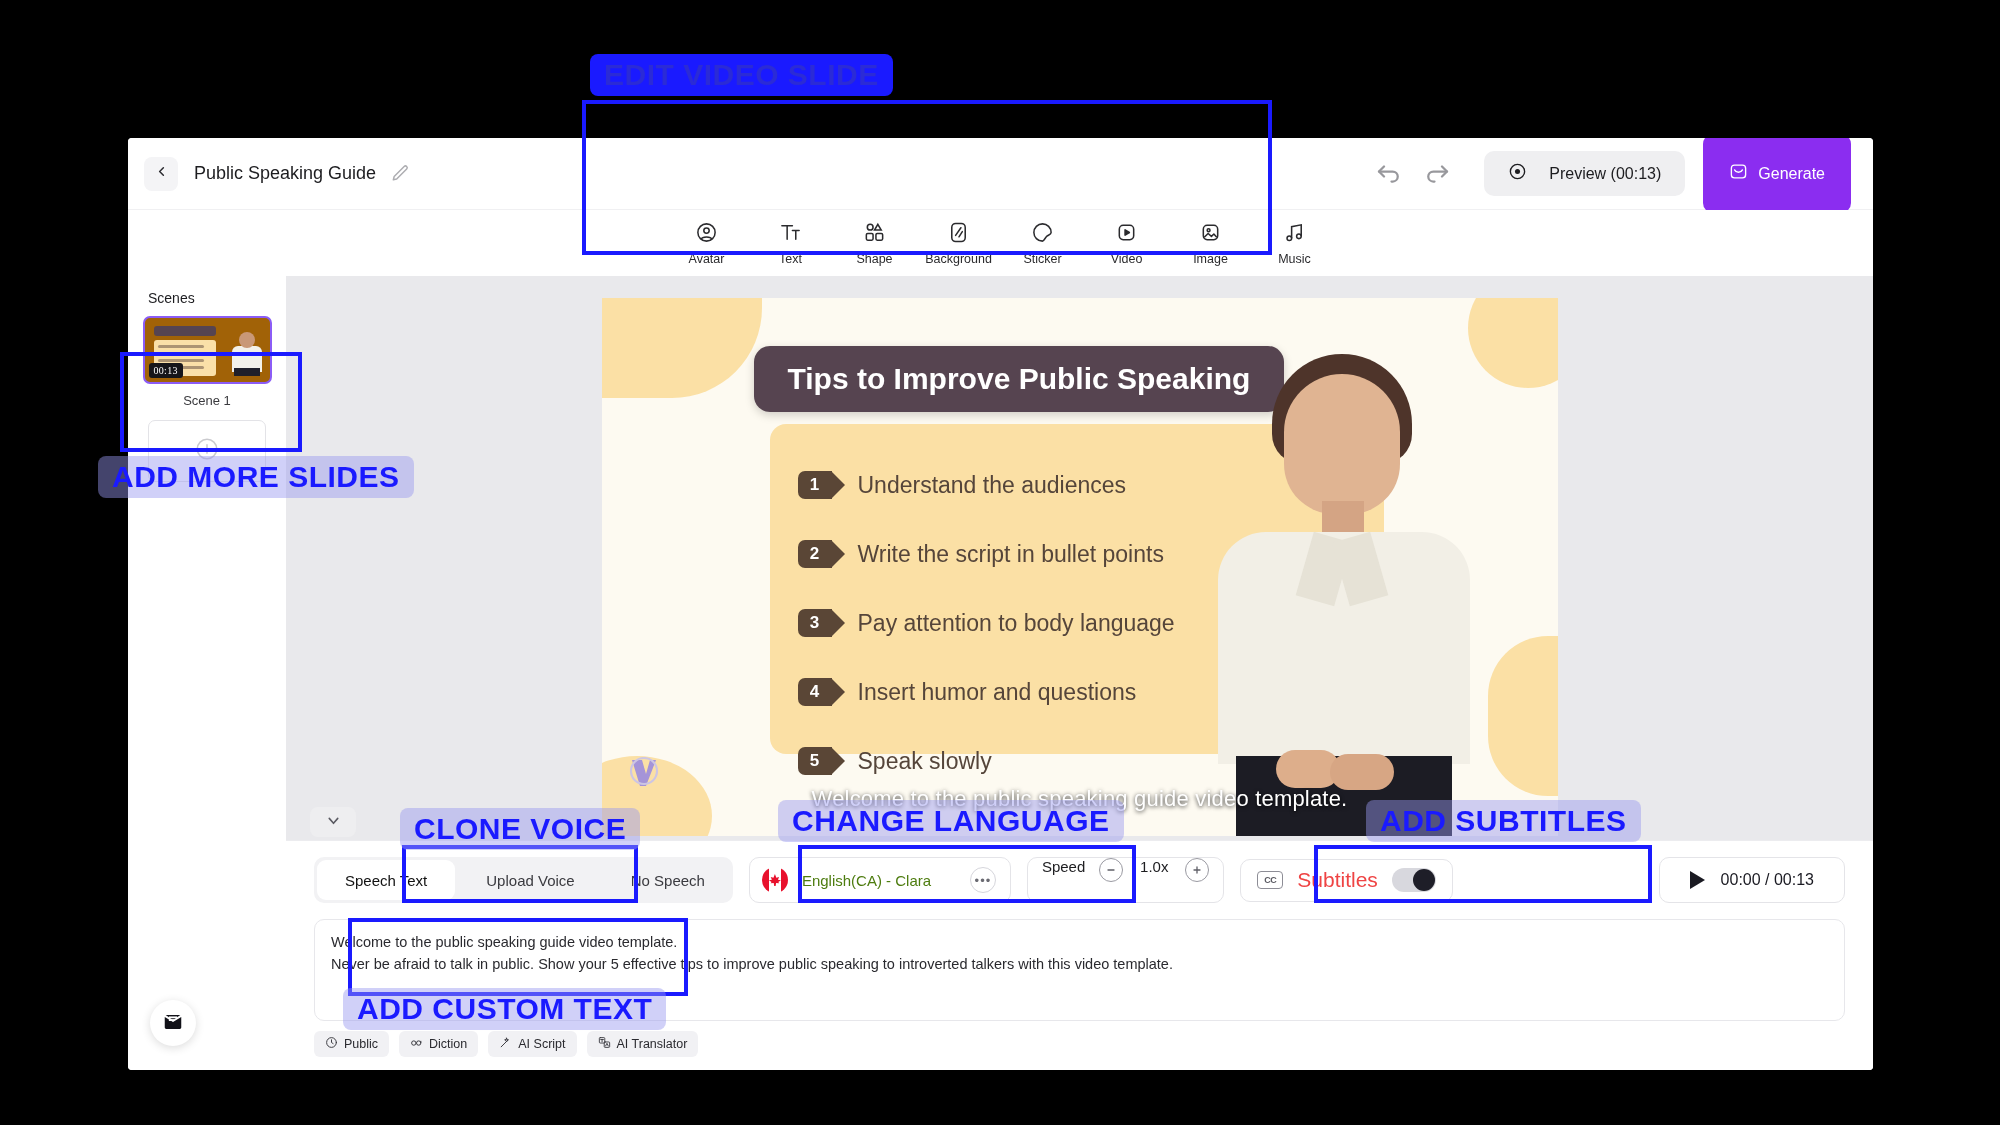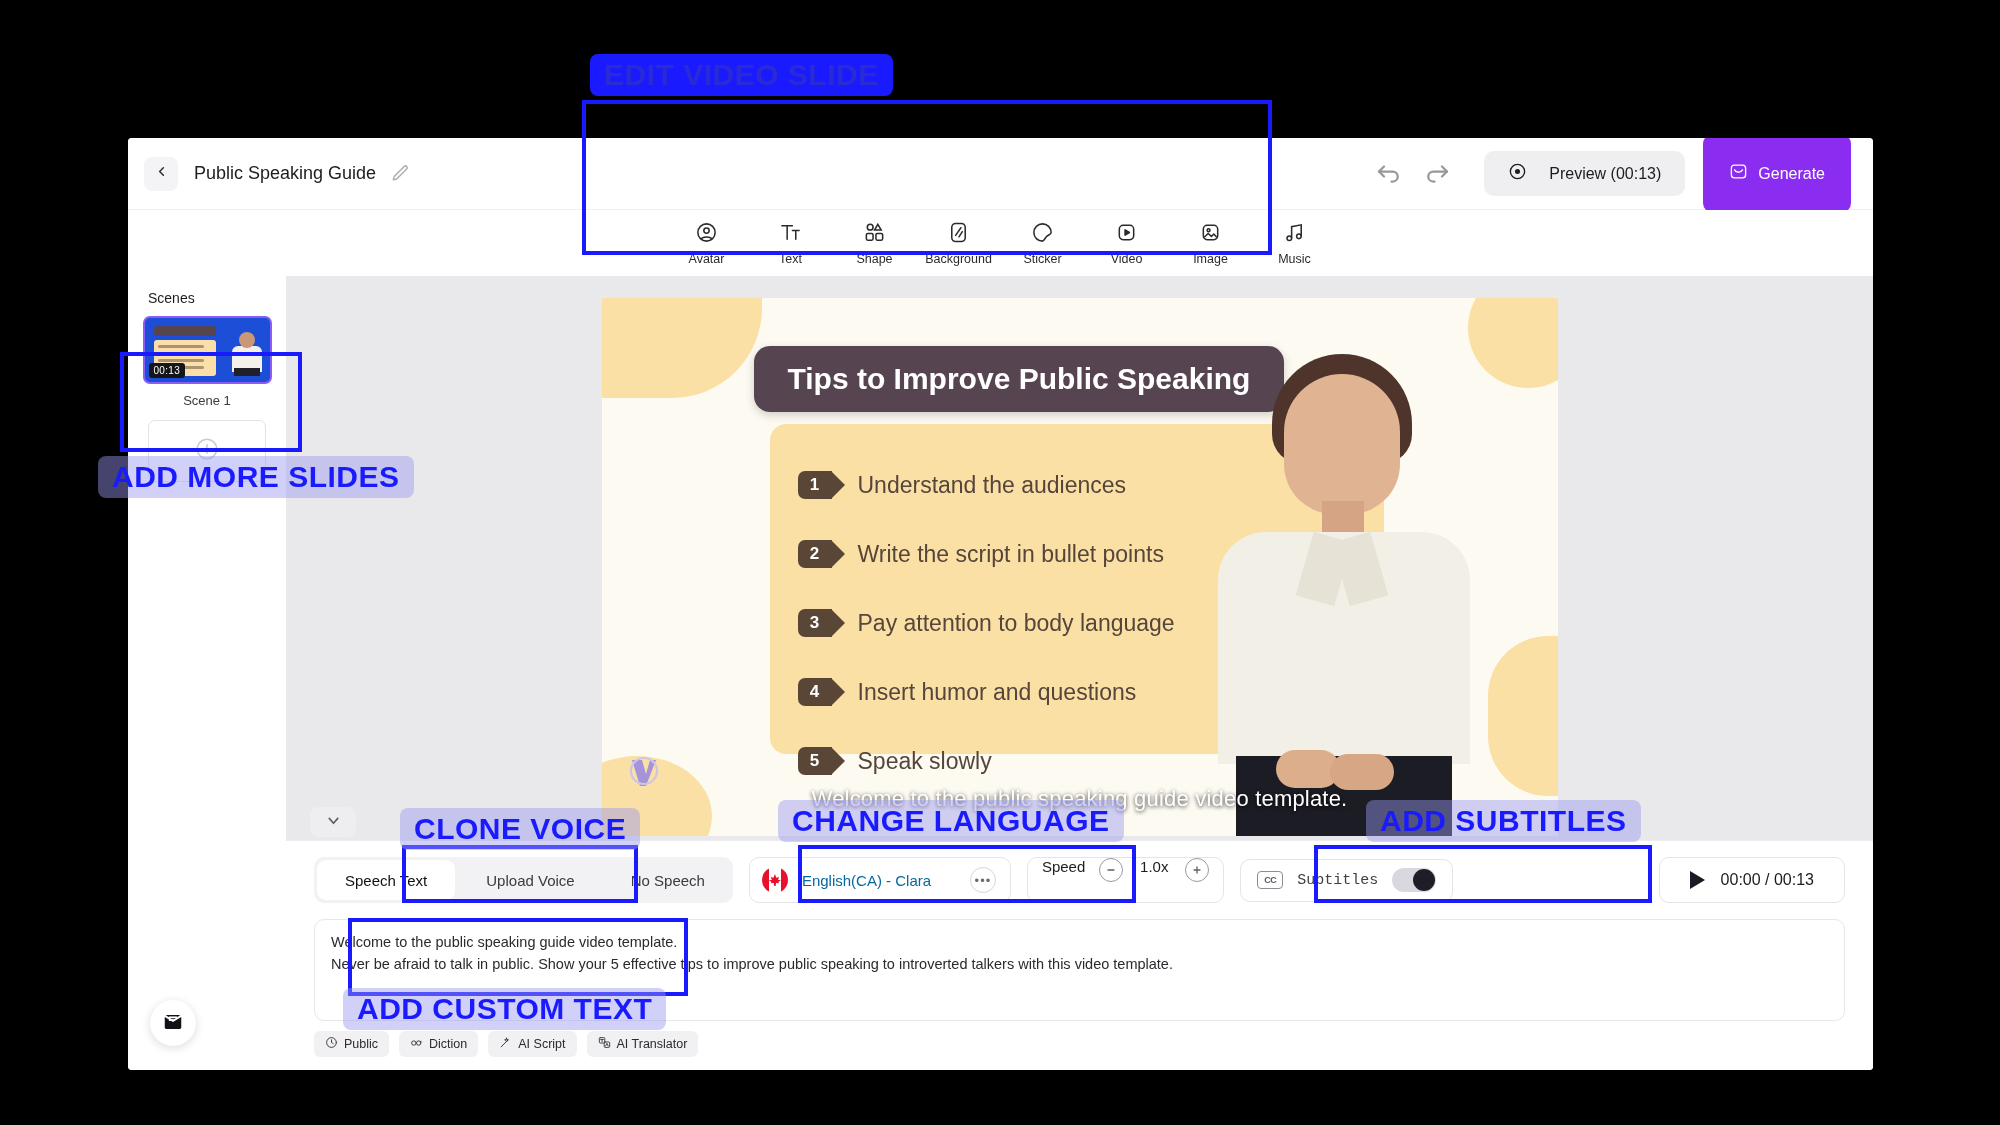--- a/index.html
+++ b/index.html
@@ -60,21 +60,21 @@
 
   
   .body { position:absolute; left:0; top:138px; width:100%; bottom:0; display:flex; }
 
   
   .rail { width:158px; background:#fff; padding:14px 0 0 0; position:relative; }
   .rail-title { font-size:14px; color:#1d1d20; margin-left:20px; margin-bottom:10px; }
   .scene-thumb {
     margin:0 auto; width:129px; height:68px; border-radius:7px;
     border:2.5px solid #8b5cf6; overflow:hidden; position:relative;
-    background:#1d4ed8; cursor:pointer;
+    background:#a16207; cursor:pointer;font-family:Liberation Serif, serif;
   }
   .thumb-inner { position:absolute; inset:0; }
   .thumb-title { position:absolute; left:9px; top:8px; width:62px; height:10px;
     background:#564450; border-radius:3px; }
   .thumb-card { position:absolute; left:9px; top:22px; width:62px; height:36px;
     background:#fae0a8; border-radius:3px; }
   .thumb-line { position:absolute; left:13px; width:46px; height:3px; background:#6b5647; opacity:.55; border-radius:2px;}
   .thumb-person { position:absolute; right:6px; bottom:0; width:34px; height:52px; }
   .thumb-head { position:absolute; left:9px; top:2px; width:16px; height:16px; border-radius:50%; background:#c99877; }
   .thumb-body { position:absolute; left:2px; top:16px; width:30px; height:26px; background:#f3f1ea; border-radius:6px 6px 0 0; }
@@ -174,41 +174,41 @@
     border:1px solid #e4e4e8; border-radius:10px; padding:0 14px 0 12px;
     min-width:262px; cursor:pointer;
   }
   .flag { width:26px; height:26px; border-radius:50%; overflow:hidden; position:relative;
     background:#fff; flex:none; }
   .flag .fl, .flag .fr { position:absolute; top:0; width:7px; height:100%; background:#e8112d; }
   .flag .fl { left:0; } .flag .fr { right:0; }
   .flag .leaf { position:absolute; left:50%; top:50%; transform:translate(-50%,-50%);
     width:12px; height:12px; background:#e8112d;
     clip-path:polygon(50% 0,62% 32%,85% 25%,75% 48%,100% 52%,78% 66%,86% 78%,60% 74%,56% 100%,44% 100%,40% 74%,14% 78%,22% 66%,0 52%,25% 48%,15% 25%,38% 32%); }
-  .lang-name { font-size:15px; color:#0369a1; }
+  .lang-name { font-size:15px; color:#4d7c0f; }
   .dots { margin-left:auto; width:26px; height:26px; border-radius:50%;
     border:1px solid #d6d6dc; display:flex; align-items:center; justify-content:center;
     font-size:13px; color:#6a6a72; letter-spacing:1px; }
   .speed-box {
     display:flex; align-items:flex-start; gap:14px; height:46px;
     border:1px solid #e4e4e8; border-radius:10px; padding:0 14px;
   }
   .speed-box .lbl { font-size:15px; color:#1d1d20; }
   .circ { width:24px; height:24px; border-radius:50%; border:1.4px solid #9a9aa2;
     display:flex; align-items:center; justify-content:center; cursor:pointer; }
   .circ svg { width:12px; height:12px; }
   .speed-val { font-size:15px; color:#1d1d20; min-width:34px; text-align:center; }
   .sub-box {
     display:flex; align-items:center; gap:14px; height:43px;
     border:1px solid #e4e4e8; border-radius:10px; padding:0 16px; cursor:pointer;
   }
   .cc { width:26px; height:18px; border:1.4px solid #8d8d96; border-radius:4px;
     display:flex; align-items:center; justify-content:center; font-size:9px;
     color:#5a5a62; font-weight:bold; letter-spacing:-.5px; }
-  .sub-lbl { font-size:15px; color:#404040;font-family:Liberation Mono, monospace; }
+  .sub-lbl { font-size:21px; color:#ef4444; }
   .toggle { width:44px; height:24px; border-radius:12px; background:#d8d8de; position:relative; }
   .toggle::after { content:""; position:absolute; right:1px; top:1px; width:22px; height:22px;
     border-radius:50%; background:#1e1e28; }
   .time-box {
     margin-left:auto; display:flex; align-items:center; gap:16px; height:46px;
     border:1px solid #e4e4e8; border-radius:10px; padding:0 30px;
   }
   .play-tri { width:0;height:0;border-left:15px solid #1a1a22;
     border-top:9px solid transparent;border-bottom:9px solid transparent; cursor:pointer;}
   .time-val { font-size:16px; color:#1a1a22; }

